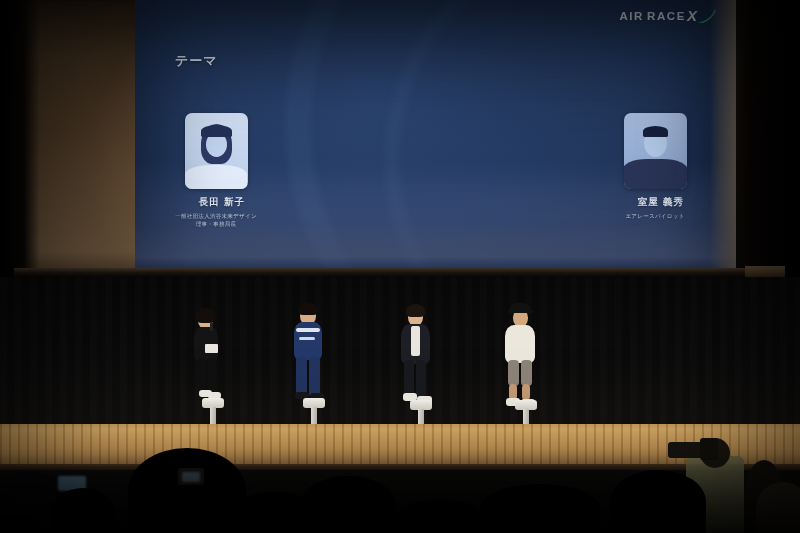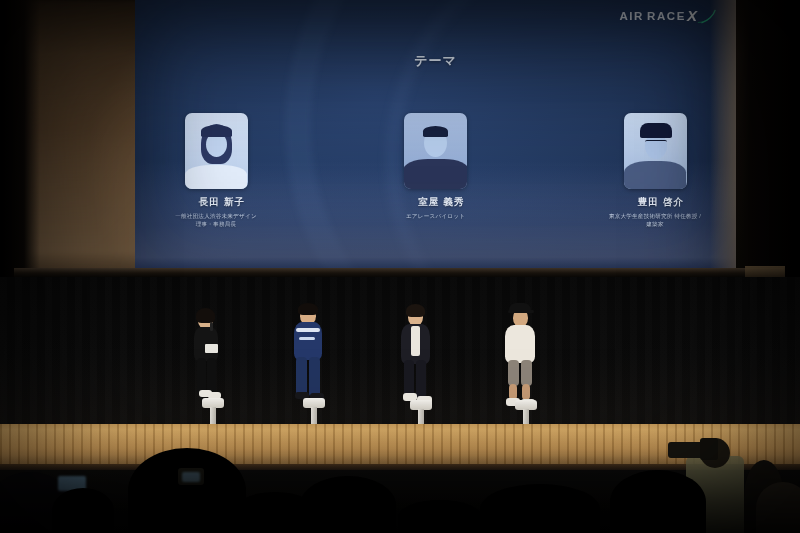--- a/index.html
+++ b/index.html
@@ -48,23 +48,23 @@
   
   .logo{position:absolute;right:18px;top:7px;display:flex;align-items:center;gap:3px;}
   .logo-txt{color:#eef3fa;font-weight:bold;font-size:11.5px;letter-spacing:1.6px;
      font-family:"Liberation Sans",sans-serif;transform:scaleY(.92);}
   .logo-x{color:#fff;font-weight:bold;font-size:15px;font-style:italic;margin-left:-2px;}
   .logo-swoosh{width:22px;height:17px;margin-left:-4px;}
 
   .slide-title{position:absolute;left:0;top:22px;width:601px;text-align:center;
      color:#dfe9f6;font-weight:bold;font-size:20px;letter-spacing:.3px;
      text-shadow:0 1px 3px rgba(0,0,0,.45);}
-  .slide-theme{position:absolute;left:0;top:52px;width:601px;text-align:center;
+  .slide-theme{position:absolute;left:0;top:52px;width:601px;text-align:left;
      color:#e2ebf7;font-weight:bold;font-size:13px;letter-spacing:1px;
-     text-shadow:0 1px 3px rgba(0,0,0,.4);}
+     text-shadow:0 1px 3px rgba(0,0,0,.4);padding-left:40px;}
   .slide-headline{position:absolute;left:0;top:66px;width:601px;text-align:center;
      color:#f2f6fc;font-weight:bold;font-size:30px;letter-spacing:1.5px;
      text-shadow:0 2px 5px rgba(0,0,0,.45);}
 
   .panelists{position:absolute;left:18px;top:113px;width:565px;display:flex;justify-content:space-between;}
   .panelist{width:126px;display:flex;flex-direction:column;align-items:center;}
   .pp-frame{width:63px;height:76px;border-radius:7px;overflow:hidden;position:relative;
      box-shadow:0 1px 4px rgba(0,0,0,.35);}
   .pp-bg{position:absolute;inset:0;}
   .pp-name{margin-top:7px;color:#e9f0fa;font-size:9.5px;font-weight:bold;letter-spacing:1.2px;
@@ -173,35 +173,20 @@
           <div class="hair" style="left:19px;top:13px;width:25px;height:11px;border-radius:50% 50% 14% 14%;background:#16203e"></div>
         </div>
         <div class="pp-name">室屋 義秀</div>
         <div class="pp-role">
           <span>エアレースパイロット</span><br>
           <span></span>
         </div>
       </div>
 
 
-      <div class="panelist">
-        <div class="pp-frame">
-          <div class="pp-bg" style="background:linear-gradient(#cbdcf4,#9fb6d9)"></div>
-          <div class="body" style="width:62px;height:28px;background:#4a5c83"></div>
-          <div class="face" style="left:21px;top:20px;width:22px;height:26px;background:#adc5e8"></div>
-          <div class="hair" style="left:16px;top:10px;width:32px;height:14px;border-radius:8px 8px 2px 2px;background:#121a38"></div>
-          <div style="position:absolute;left:16px;top:21px;width:32px;height:4px;background:#121a38;border-radius:2px"></div>
-          <div style="position:absolute;left:21px;top:27px;width:22px;height:5px;border-top:1.8px solid #101830;border-radius:2px"></div>
-        </div>
-        <div class="pp-name">豊田 啓介</div>
-        <div class="pp-role">
-          <span>東京大学生産技術研究所 特任教授 /</span><br>
-          <span>建築家</span>
-        </div>
-      </div>
 
     </div>
 
     <div class="screen-right-warm"></div>
     <div class="screen-vign"></div>
   </div>
 
   <div class="screen-bar"></div>
   <div class="screen-bar-right-cap"></div>
 

